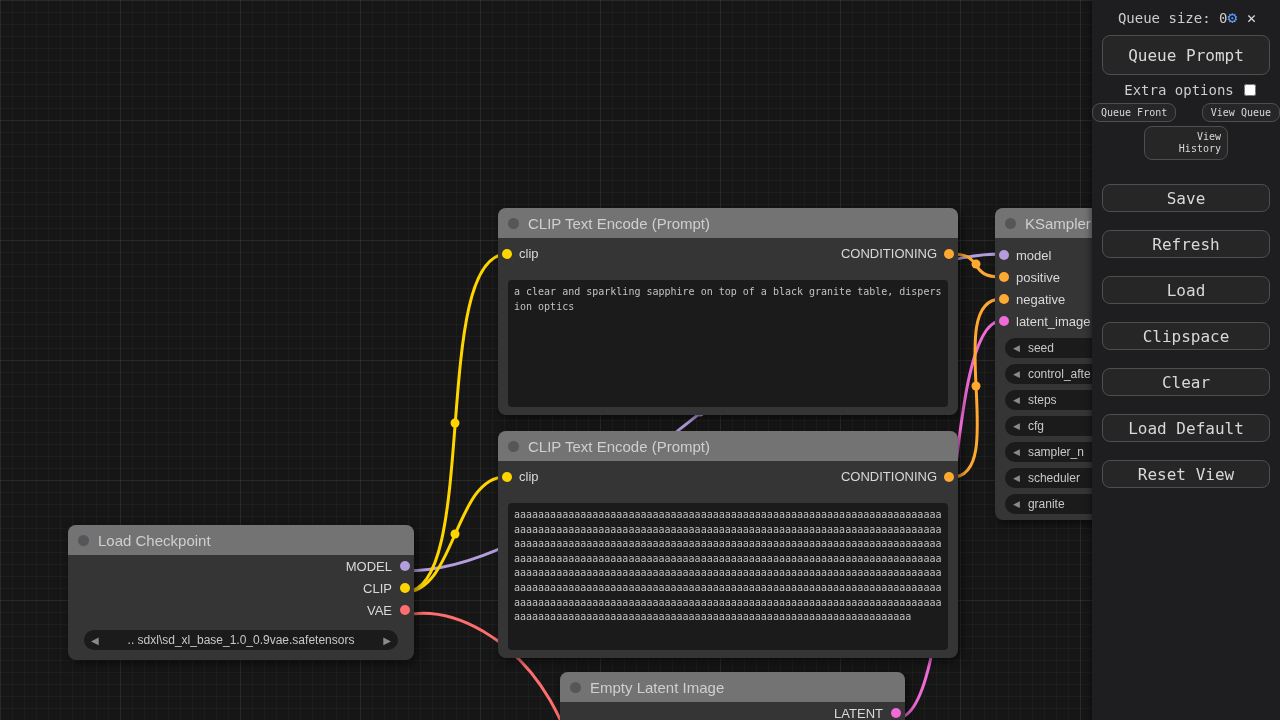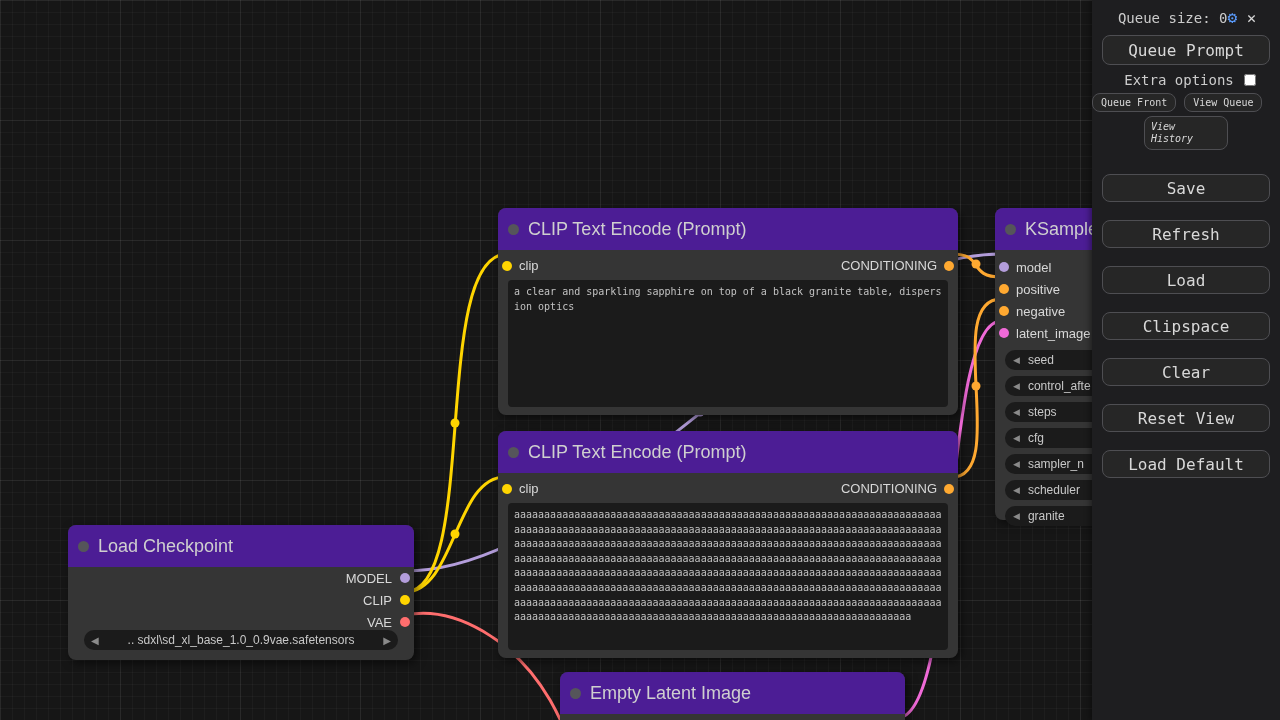--- a/index.html
+++ b/index.html
@@ -16,22 +16,22 @@
   svg.wires{position:absolute;inset:0;z-index:1;}
   svg.wires path{fill:none;stroke-width:3;stroke-linecap:round;}
   .w-clip{stroke:var(--clip);}   .d-clip{fill:var(--clip);}
   .w-cond{stroke:var(--conditioning);} .d-cond{fill:var(--conditioning);}
   .w-model{stroke:var(--model);} .d-model{fill:var(--model);}
   .w-vae{stroke:var(--vae);}
   .w-latent{stroke:var(--latent);} .d-latent{fill:var(--latent);}
   
   .node{position:absolute;background:#353535;border-radius:8px;z-index:2;
     box-shadow:3px 3px 10px rgba(0,0,0,.55);color:#d4d4d4;}
-  .node-title{height:30px;background:#4c1d95;border-radius:8px 8px 0 0;
-    display:flex;align-items:center;gap:9px;padding:6px 10px;font-size:18px;color:#cfcfcf;}
+  .node-title{height:30px;background:#737373;border-radius:8px 8px 0 0;
+    display:flex;align-items:center;gap:9px;padding:0 10px;font-size:15px;color:#cfcfcf;}
   .ndot{width:11px;height:11px;border-radius:50%;background:#55555a;flex:0 0 auto;}
   .slots{display:flex;justify-content:space-between;align-items:center;padding:8px 4px 0 4px;}
   .slot{display:flex;align-items:center;gap:7px;font-size:13px;color:#d8d8d8;}
   .dot{width:10px;height:10px;border-radius:50%;flex:0 0 auto;}
   .c-clip{background:var(--clip);} .c-cond{background:var(--conditioning);}
   .c-model{background:var(--model);} .c-vae{background:var(--vae);}
   .c-latent{background:var(--latent);}
   .textwidget{position:absolute;left:10px;right:10px;top:72px;bottom:8px;
     background:#1b1b1b;border-radius:4px;padding:5px 2px 5px 6px;
     font-family:"DejaVu Sans Mono",monospace;font-size:10px;line-height:14.6px;
@@ -53,28 +53,28 @@
   .sidebar{position:absolute;top:0;right:0;width:188px;height:720px;background:#1e1e20;
     z-index:10;box-shadow:-2px 0 6px rgba(0,0,0,.4);
     font-family:"DejaVu Sans Mono",monospace;color:#cccccc;}
   .sb-head{display:flex;align-items:center;justify-content:center;
     padding:8px 10px 2px 12px;font-size:14px;}
   .sb-head .icons{display:flex;align-items:center;gap:10px;}
   .gear{color:#5b9dff;font-size:16px;cursor:pointer;}
   .closex{color:#d8d8d8;font-size:15px;cursor:pointer;}
   .btn{display:block;background:#262626;border:1px solid #4e4e52;border-radius:8px;
     color:#d8d8d8;font-family:"DejaVu Sans Mono",monospace;cursor:pointer;}
-  .btn-queue{width:168px;height:30px;margin:6px auto 4px auto;font-size:16px;}
+  .btn-queue{width:168px;height:40px;margin:6px auto 4px auto;font-size:16px;}
   .extra{display:flex;align-items:center;justify-content:center;gap:6px;
     font-size:14px;margin:6px 0 4px 11px;}
   .extra input{width:12px;height:12px;accent-color:#444;}
-  .sb-smallrow{display:flex;justify-content:flex-start;gap:8px;margin:2px 0 4px 0;}
+  .sb-smallrow{display:flex;justify-content:space-between;gap:8px;margin:2px 0 4px 0;}
   .btn-sm{font-size:10px;padding:3px 8px;}
   .btn-hist{width:84px;margin:4px auto 24px auto;font-size:10px;padding:4px 6px;
-    line-height:12px;text-align:left;font-style:italic;}
+    line-height:12px;text-align:right;}
   .btn-big{width:168px;height:28px;margin:18px auto;font-size:16px;}
 </style>
 </head>
 <body>
 
 <div class="canvas">
 
   <svg class="wires" width="1280" height="720">
     <path class="w-vae" d="M 405 615 C 455 605 515 640 550 700 C 570 735 578 765 582 800"></path>
     <path class="w-model" d="M 405 571 C 600 571 800 254 1001 254"></path>
@@ -233,15 +233,15 @@
   <div class="sb-smallrow">
     <button class="btn btn-sm">Queue Front</button>
     <button class="btn btn-sm">View Queue</button>
   </div>
   <button class="btn btn-hist">View History</button>
   <button class="btn btn-big">Save</button>
   <button class="btn btn-big">Refresh</button>
   <button class="btn btn-big">Load</button>
   <button class="btn btn-big">Clipspace</button>
   <button class="btn btn-big">Clear</button>
+  <button class="btn btn-big">Load Default</button>
   <button class="btn btn-big">Reset View</button>
-  <button class="btn btn-big">Load Default</button>
 </div>
 
 </body></html>

